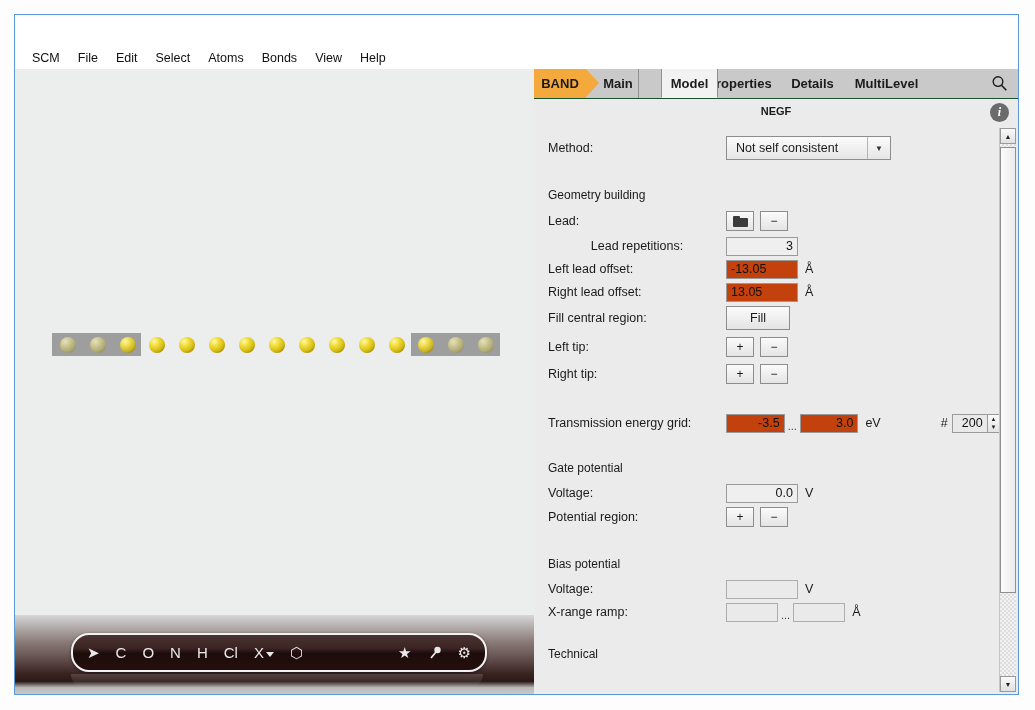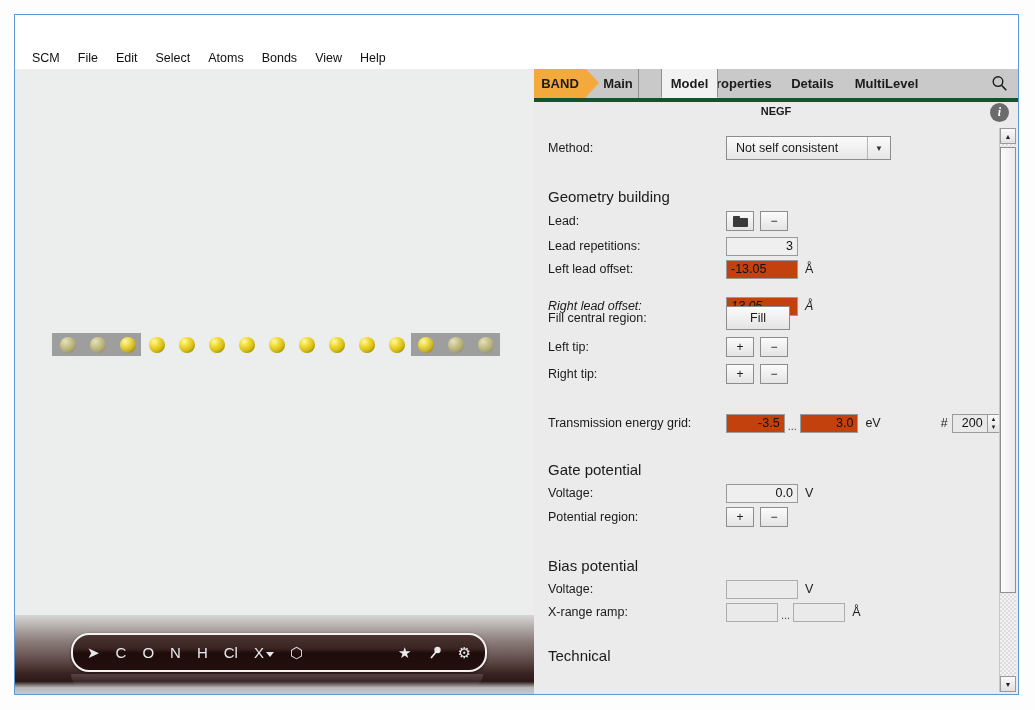--- a/index.html
+++ b/index.html
@@ -53,21 +53,21 @@
         cursor:default;}
   .tool.spacer{margin-right:0;flex:1;}
   .pill-reflect{position:absolute;left:56px;bottom:6px;width:412px;height:14px;border-radius:0 0 18px 18px;
         background:linear-gradient(to bottom,rgba(255,255,255,.30),rgba(255,255,255,0));
         opacity:.5;}
 
   
   .panel{position:absolute;left:519px;top:0;right:0;bottom:0;background:#ebebeb;}
 
   .tabbar{position:absolute;left:0;top:0;right:0;height:29px;background:#c9c9c9;
-          border-bottom:4px solid #14532d;padding-left:14px;}
+          border-bottom:1px solid #14532d;padding-left:14px;}
   .tab{position:absolute;top:0;height:29px;display:flex;align-items:center;
        font-size:13px;font-weight:bold;color:#1b1b1b;box-sizing:border-box;}
   .tab.band{left:0;width:52px;background:#f4a93c;justify-content:center;z-index:3;}
   .tab.band:after{content:"";position:absolute;right:-13px;top:0;width:0;height:0;
        border-top:14.5px solid transparent;border-bottom:14.5px solid transparent;
        border-left:13px solid #f4a93c;}
   .tab.main{left:52px;width:53px;justify-content:center;padding-left:12px;}
   .tab.sep{border-right:1px solid #8f8f8f;}
   .tab.model{left:107px;width:57px;background:#f2f2f2;justify-content:center;
        border-left:1px solid #8f8f8f;border-right:1px solid #8f8f8f;
@@ -80,21 +80,21 @@
   .negf-row{position:absolute;left:0;top:29px;right:0;height:30px;}
   .negf-title{position:absolute;left:0;right:0;top:7px;text-align:center;font-size:11px;
       font-weight:bold;color:#1a1a1a;}
   .info-badge{position:absolute;right:9px;top:5px;width:19px;height:19px;border-radius:50%;
       background:#6b6b6b;color:#fff;font-size:12px;font-style:italic;font-weight:bold;
       display:flex;align-items:center;justify-content:center;font-family:"Liberation Serif",serif;}
 
   .form{position:absolute;left:0;top:59px;right:18px;bottom:0;overflow:hidden;}
   .row{position:absolute;left:14px;right:0;height:22px;display:flex;align-items:center;}
   .lbl{width:178px;font-size:12.5px;color:#1a1a1a;flex:none;}
-  .section{position:absolute;left:14px;font-size:15px;color:#1a1a1a;text-align:right;}
+  .section{position:absolute;left:14px;font-size:12px;color:#1a1a1a;text-align:right;}
 
   .tf{height:19px;box-sizing:border-box;border:1px solid #9a9a9a;font-size:12.5px;
       color:#111;display:flex;align-items:center;padding:0 4px;background:#efefef;}
   .tf.yellow{background:#c2410c;}
   .tf.right{justify-content:flex-end;}
   .tf.disabled{background:#eaeaea;border-color:#adadad;color:#888;}
 
   .combo{height:24px;width:165px;box-sizing:border-box;border:1px solid #8d8d8d;
      background:linear-gradient(to bottom,#fbfbfb,#e6e6e6);display:flex;align-items:center;}
   .combo-val{flex:1;font-size:12.5px;color:#1a1a1a;padding-left:9px;}
@@ -242,32 +242,32 @@
         <div class="section" style="top:60px;">Geometry building</div>
 
         <div class="row" style="top:82px;">
           <div class="lbl">Lead:</div>
           <div class="btn icon">
             <span class="folder"></span>
           </div>
           <div class="btn icon" style="margin-left:6px;">−</div>
         </div>
 
-        <div class="row" style="top:107px;">
+        <div class="row" style="top:107px;text-align:center;">
           <div class="lbl">Lead repetitions:</div>
           <div class="tf right" style="width:72px;">3</div>
         </div>
 
         <div class="row" style="top:130px;">
           <div class="lbl">Left lead offset:</div>
           <div class="tf yellow" style="width:72px;">-13.05</div>
           <span class="unit">Å</span>
         </div>
 
-        <div class="row" style="top:167px;font-style:italic;">
+        <div class="row" style="top:153px;">
           <div class="lbl">Right lead offset:</div>
           <div class="tf yellow" style="width:72px;">13.05</div>
           <span class="unit">Å</span>
         </div>
 
         <div class="row" style="top:178px;height:24px;">
           <div class="lbl">Fill central region:</div>
           <div class="btn fill">Fill</div>
         </div>
 

